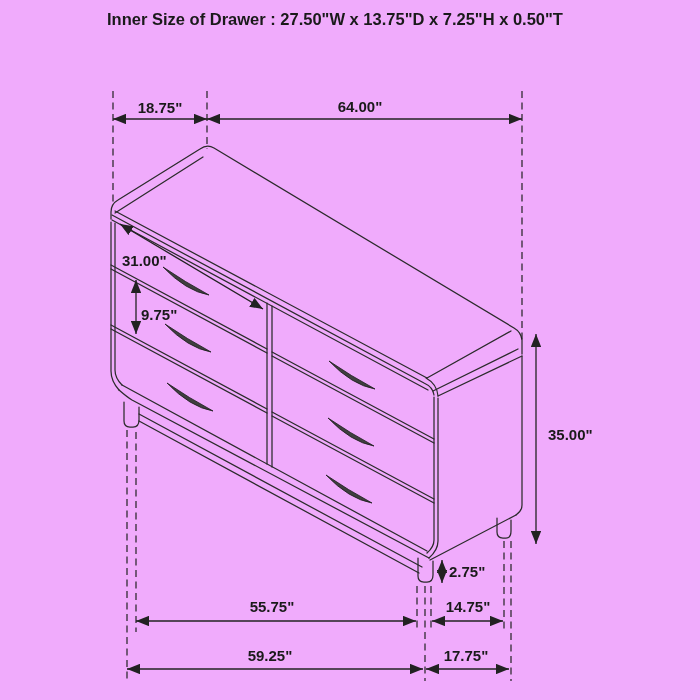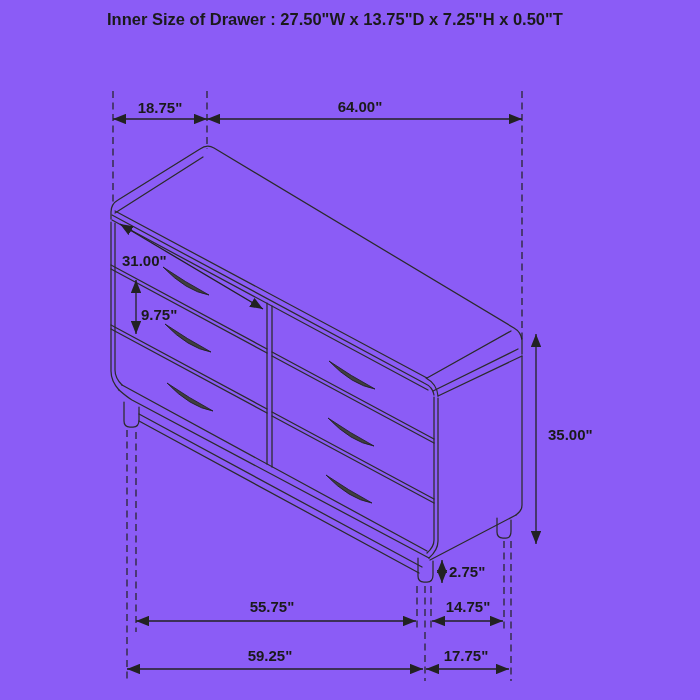--- a/index.html
+++ b/index.html
@@ -1,16 +1,16 @@
 <!DOCTYPE html>
 <html><head>
 <meta charset="utf-8">
 <style>
   html, body { margin: 0; padding: 0; background: #ffffff; }
-  #stage { width: 700px; height: 700px; position: relative; background: #8b5cf6; overflow: hidden; }
+  #stage { width: 700px; height: 700px; position: relative; background: #f0abfc; overflow: hidden; }
   svg { display: block; }
   text {
     font-family: "Liberation Sans", sans-serif;
     font-weight: bold;
     fill: #1a1a1a;
   }
   .dim-label { font-size: 15px; }
   .title-label { font-size: 16.5px; }
   .outline { fill: none; stroke: #2b2b2b; stroke-width: 1.25; stroke-linejoin: round; stroke-linecap: round; }
   .dimline { fill: none; stroke: #222222; stroke-width: 1.3; }

